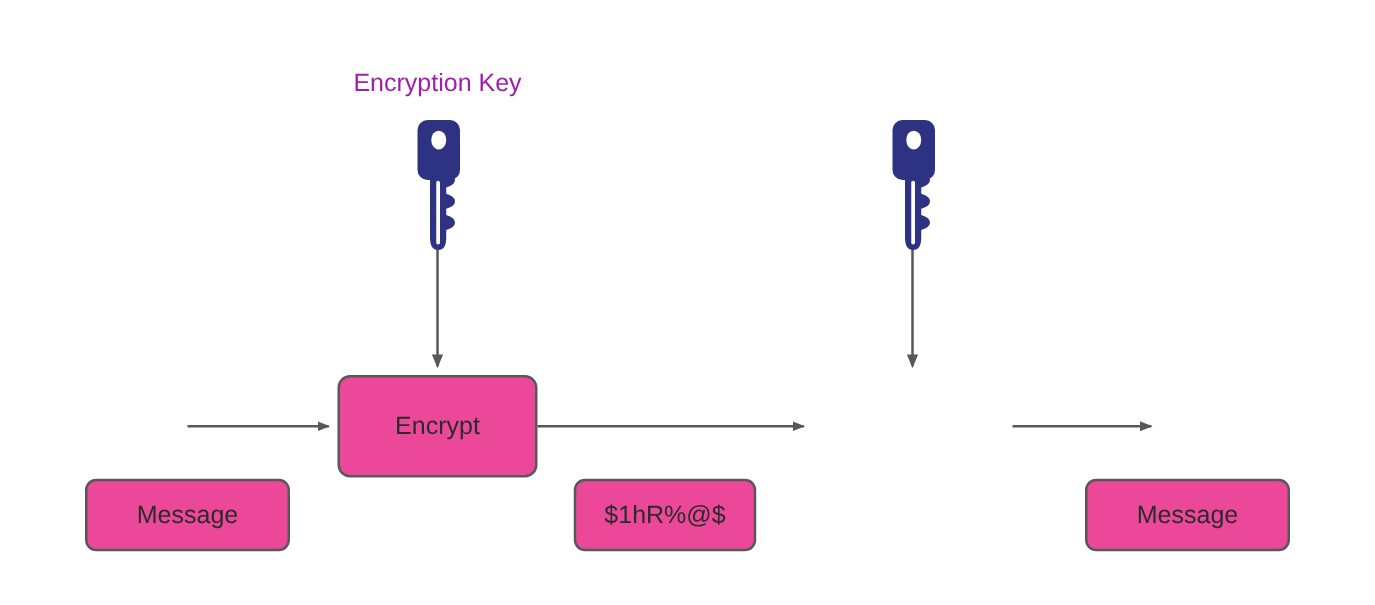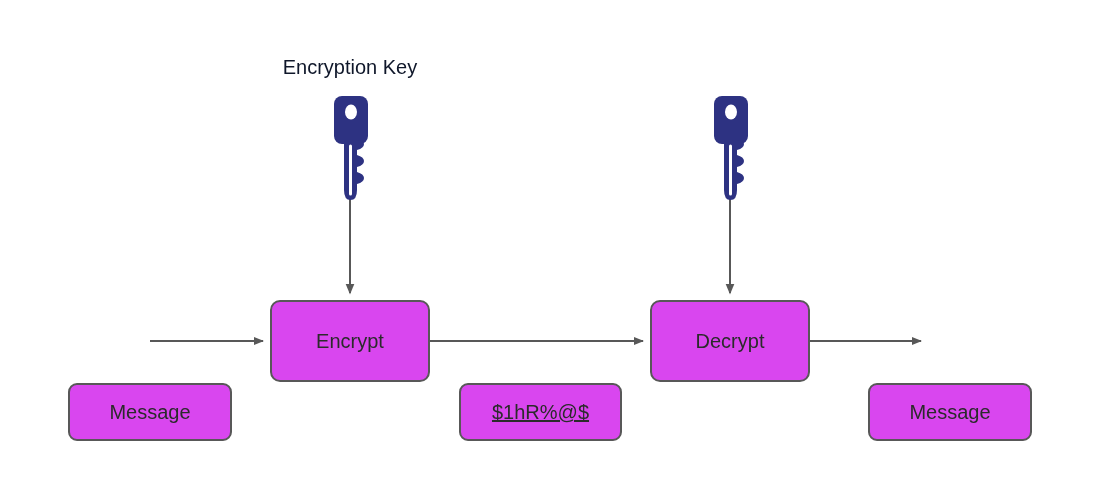--- a/index.html
+++ b/index.html
@@ -20,34 +20,34 @@
     left: 0;
     top: 0;
     width: 1100px;
     height: 484px;
   }
   .node-box {
     position: absolute;
     box-sizing: border-box;
     border: 2px solid #585858;
     border-radius: 9px;
-    background: #d946ef;
+    background: #ec4899;
     display: flex;
     align-items: center;
     justify-content: center;
     color: #2b2b2b;
     font-size: 20px;
     font-family: "Liberation Sans", sans-serif;
     line-height: 1;
     white-space: nowrap;
   }
   .proc-box { border-radius: 10px; }
   .key-label {
     position: absolute;
-    color: #0f172a;
+    color: #a21caf;
     font-size: 20px;
     font-family: "Liberation Sans", sans-serif;
     text-align: center;
     white-space: nowrap;
     line-height: 1;
   }
   .key-icon {
     position: absolute;
   }
 </style>
@@ -127,29 +127,26 @@
              Q36,54 36,50
              Q36,47 29,46
              L29,48 Z" fill="#2d3282"></path>
     <path d="M22.5,52 L22.5,100" stroke="#ffffff" stroke-width="3" stroke-linecap="round" fill="none"></path>
   </svg>
 
   <div class="node-box proc-box" style="left:270px; top:300px; width:160px; height:82px;">
     <span>Encrypt</span>
   </div>
 
-  <div class="node-box proc-box" style="left:650px; top:300px; width:160px; height:82px;">
-    <span>Decrypt</span>
-  </div>
 
   <div class="node-box" style="left:68px; top:383px; width:164px; height:58px;">
     <span>Message</span>
   </div>
 
-  <div class="node-box" style="left:459px; top:383px; width:163px; height:58px;text-decoration:underline;">
+  <div class="node-box" style="left:459px; top:383px; width:146px; height:58px;">
     <span>$1hR%@$</span>
   </div>
 
   <div class="node-box" style="left:868px; top:383px; width:164px; height:58px;">
     <span>Message</span>
   </div>
 
 </div>
 
 </body></html>

